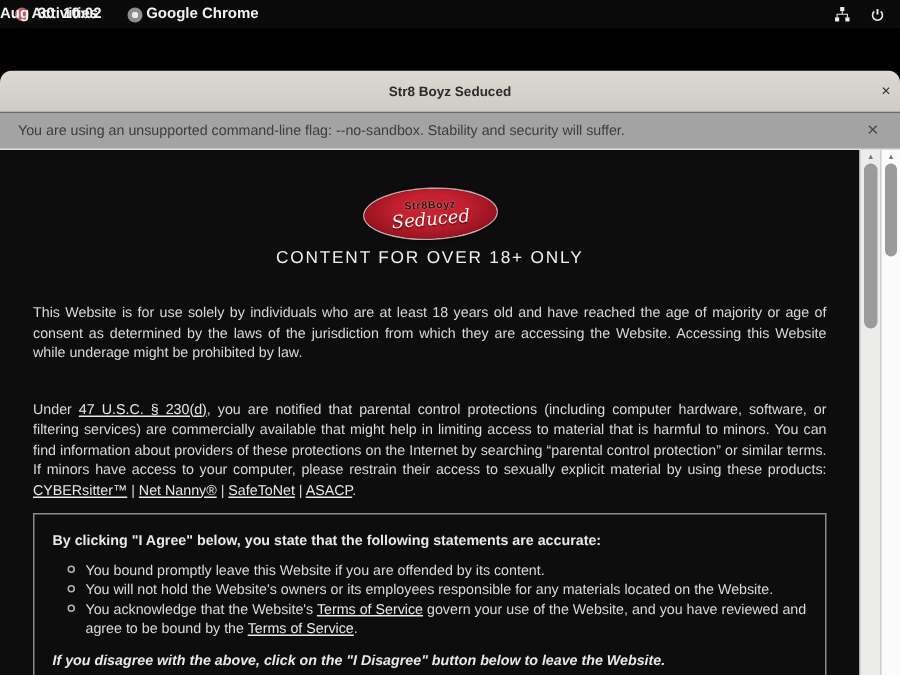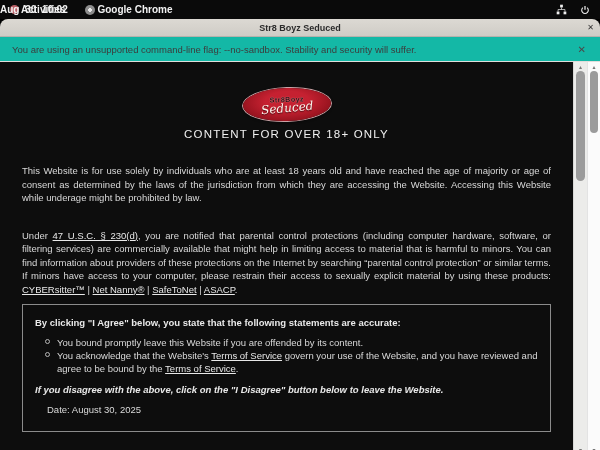--- a/index.html
+++ b/index.html
@@ -16,34 +16,35 @@
   .activities-dot { width:9px; height:9px; border-radius:50%; background:#bb5f66; display:inline-block; }
   .chrome-dot { width:10px; height:10px; border-radius:50%;
     background:radial-gradient(circle at 50% 50%, #e8e8e8 0 28%, #8d8d8d 30% 100%);
     display:inline-block; margin-left:18px; }
   .topbar-clock { position:absolute; left:0; right:0; text-align:left; word-spacing:3px; pointer-events:none; }
   .topbar-right { margin-left:auto; display:flex; align-items:center; gap:13px; }
   .topbar-right svg { display:block; }
 
   
   .titlebar {
-    height:18px; background:linear-gradient(#dcd9d3,#cfccc6);
+    height:28px; background:linear-gradient(#dcd9d3,#cfccc6);
     border-radius:8px 8px 0 0; position:relative;
     display:flex; align-items:center; justify-content:center;
     font-size:9px; font-weight:bold; color:#2b2b2b;
     border-bottom:1px solid #b5b2ac;
+    margin-top:28px;
   }
   .titlebar-close {
     position:absolute; right:6px; top:0; bottom:0; display:flex; align-items:center;
     font-size:8px; font-weight:normal; color:#333; cursor:default;
   }
 
   
   .infobar {
-    height:25px; background:#14b8a6; color:#3c3c3c;
+    height:25px; background:#a3a3a3; color:#3c3c3c;
     display:flex; align-items:center; padding:0 12px; font-size:9.5px;
     border-bottom:1px solid #e0dedb;
   }
   .infobar-close { margin-left:auto; color:#4a4a4a; font-size:10px; padding-right:2px; }
 
   
   .content-row { height:392px; display:flex; }
   .page {
     flex:1; background:#0d0d0d; color:#dcdcdc; padding:0 22px; overflow:hidden;
   }
@@ -151,20 +152,24 @@
 
     <div class="agreement">
       <div class="bold">By clicking "I Agree" below, you state that the following statements are accurate:</div>
       <div class="bullets">
         <div class="bullet-row">
           <span class="bullet-glyph"></span>
           <span class="bullet-text">You bound promptly leave this Website if you are offended by its content.</span>
         </div>
         <div class="bullet-row">
           <span class="bullet-glyph"></span>
+          <span class="bullet-text">You will not hold the Website's owners or its employees responsible for any materials located on the Website.</span>
+        </div>
+        <div class="bullet-row">
+          <span class="bullet-glyph"></span>
           <span class="bullet-text"><span>You acknowledge that the Website's </span><a>Terms of Service</a><span> govern your use of the Website, and you have reviewed and agree to be bound by the </span><a>Terms of Service</a><span>.</span></span>
         </div>
       </div>
       <div class="bold disagree-note">If you disagree with the above, click on the "I Disagree" button below to leave the Website.</div>
       <div class="date-line">Date: August 30, 2025</div>
     </div>
 
     <div class="buttons">
       <button class="btn btn-agree">I AGREE</button>
       <button class="btn btn-disagree">I DISAGREE</button>

